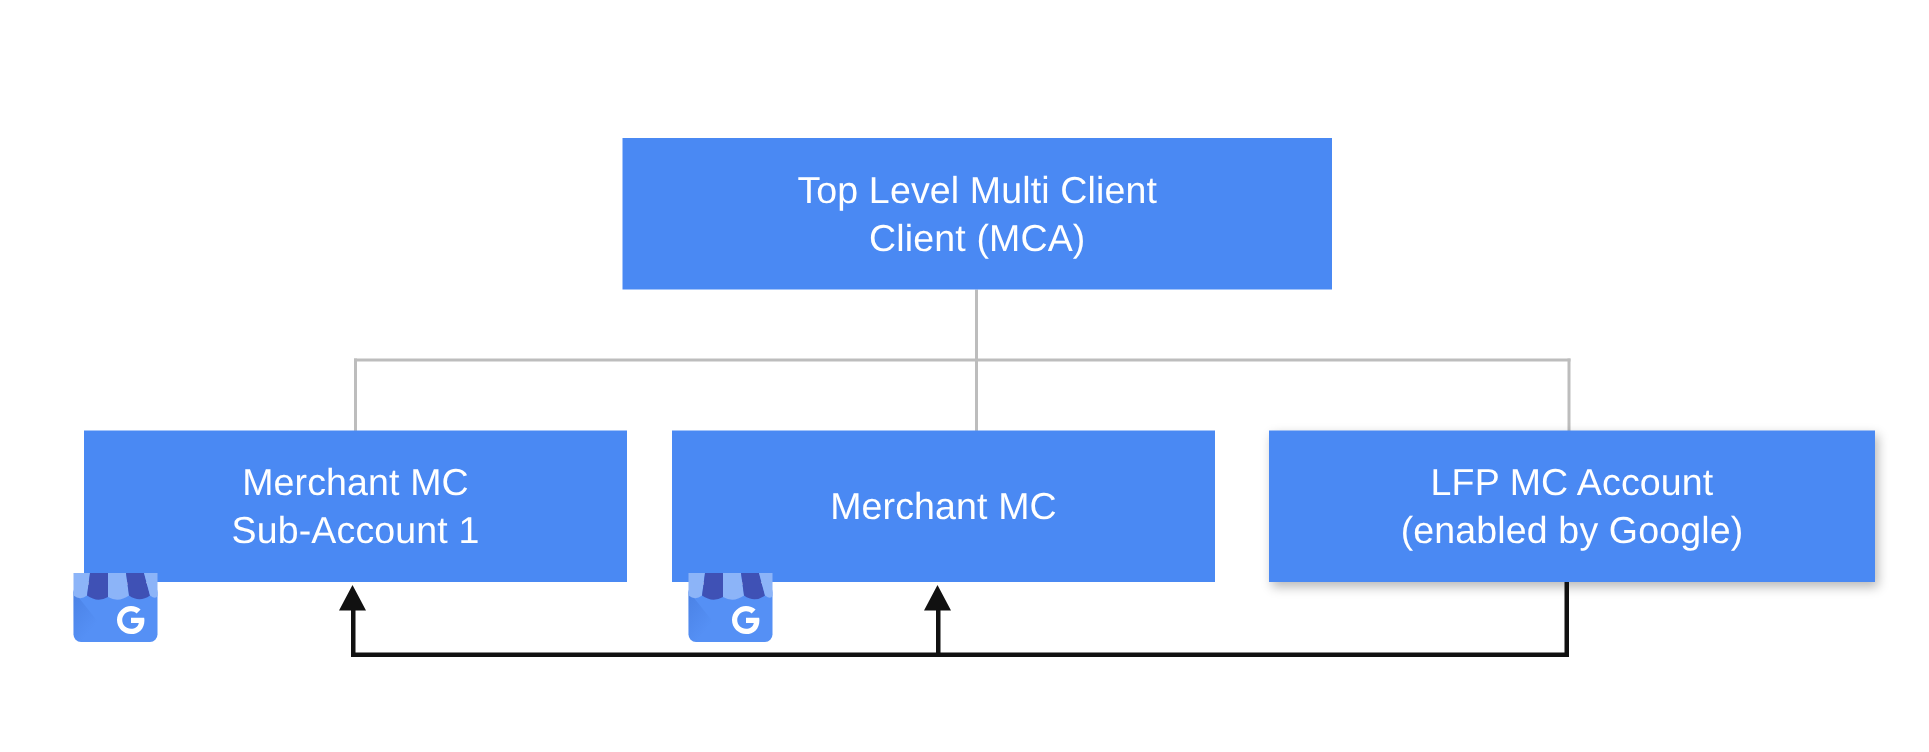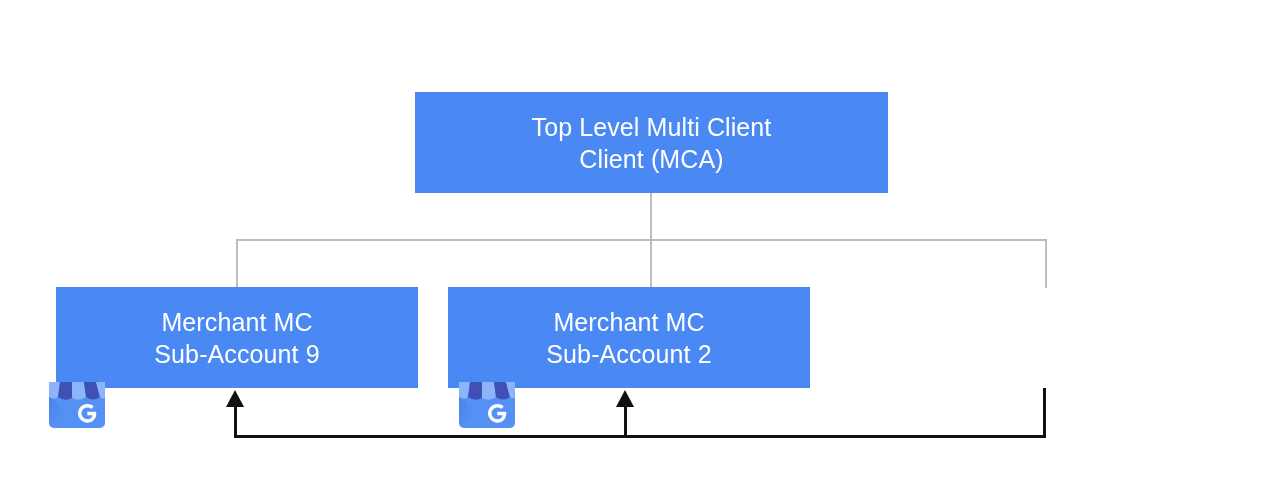--- a/index.html
+++ b/index.html
@@ -111,28 +111,31 @@
   <div class="gconn" id="gc-d2"></div>
   <div class="gconn" id="gc-d3"></div>
 
   <div class="node" id="node-mca">
     <span class="line1">Top Level Multi Client</span>
     <span class="line2">Client (MCA)</span>
   </div>
 
   <div class="node" id="node-sub1">
     <span class="line1">Merchant MC</span>
-    <span class="line2">Sub-Account 9</span>
+    <span class="line2">Sub-Account 1</span>
   </div>
 
   <div class="node" id="node-sub2">
     <span class="line1">Merchant MC</span>
-    <span class="line2">Sub-Account 2</span>
   </div>
 
+  <div class="node" id="node-lfp">
+    <span class="line1">LFP MC Account</span>
+    <span class="line2">(enabled by Google)</span>
+  </div>
 
   <svg class="gbp-icon" id="gbp-1" viewBox="0 0 74 74">
     <defs>
       <linearGradient id="shadeA" x1="0" y1="0" x2="1" y2="1">
         <stop offset="0%" stop-color="#3d6fd1" stop-opacity="0.45"></stop>
         <stop offset="60%" stop-color="#3d6fd1" stop-opacity="0"></stop>
       </linearGradient>
     </defs>
     <rect x="9" y="27" width="56" height="38" rx="5" fill="#5590F5"></rect>
     <path d="M9 31 L36 65 L14 65 Q9 65 9 60 Z" fill="url(#shadeA)"></path>

